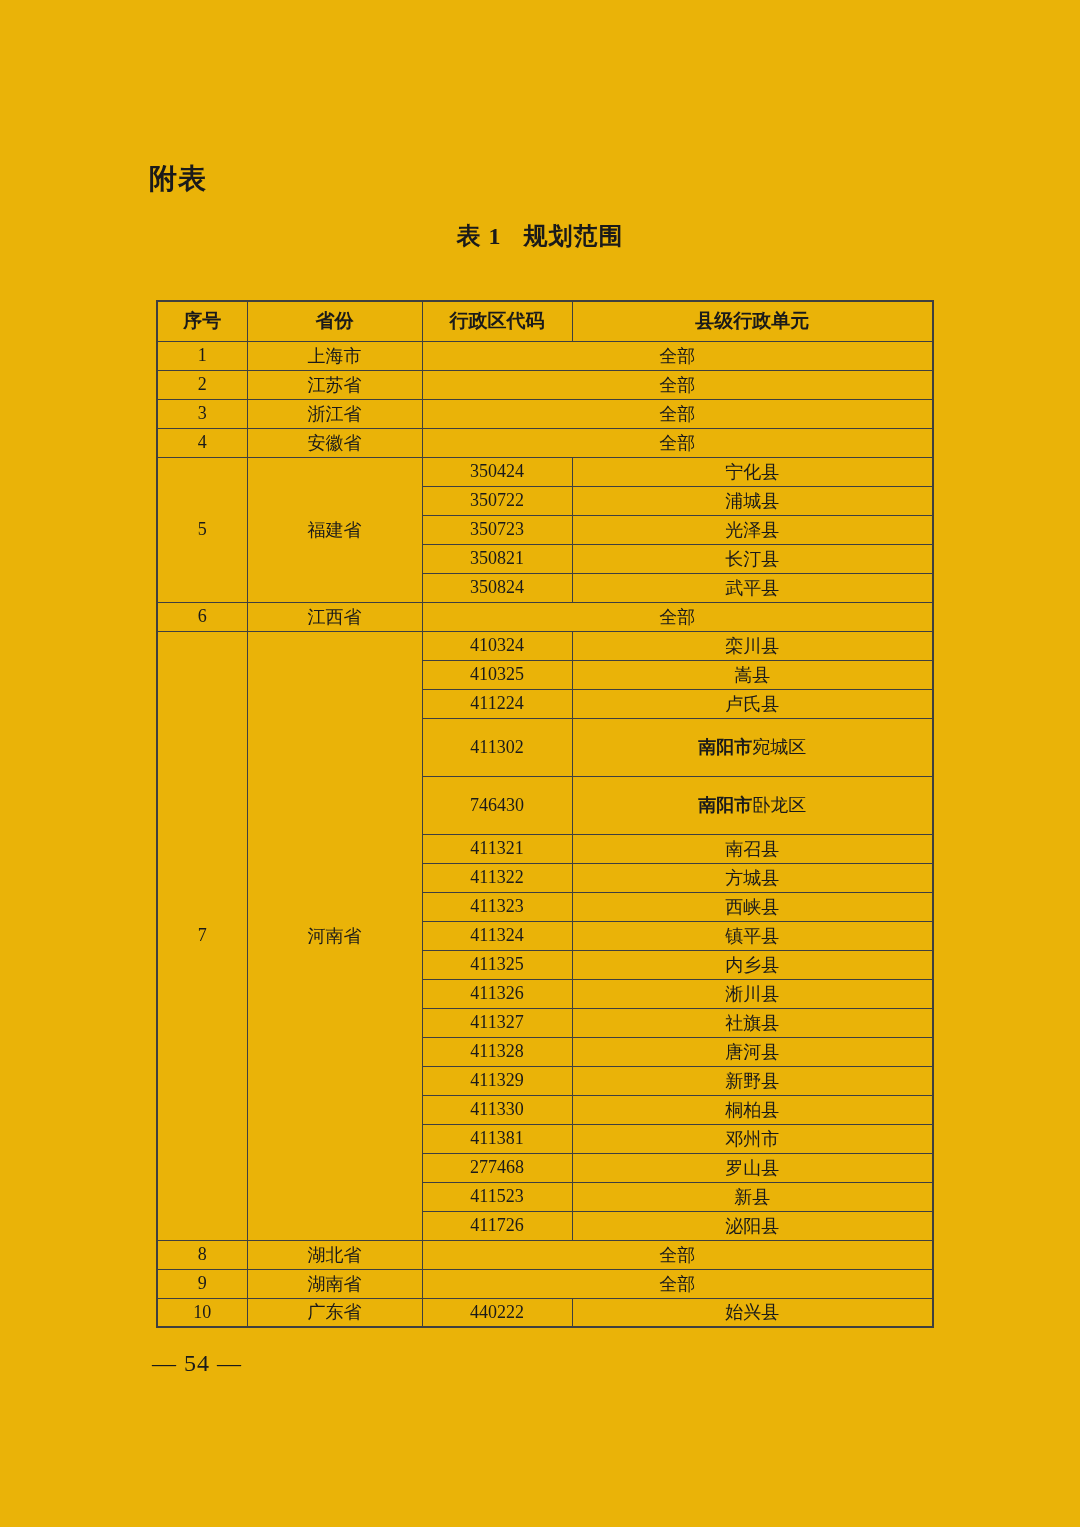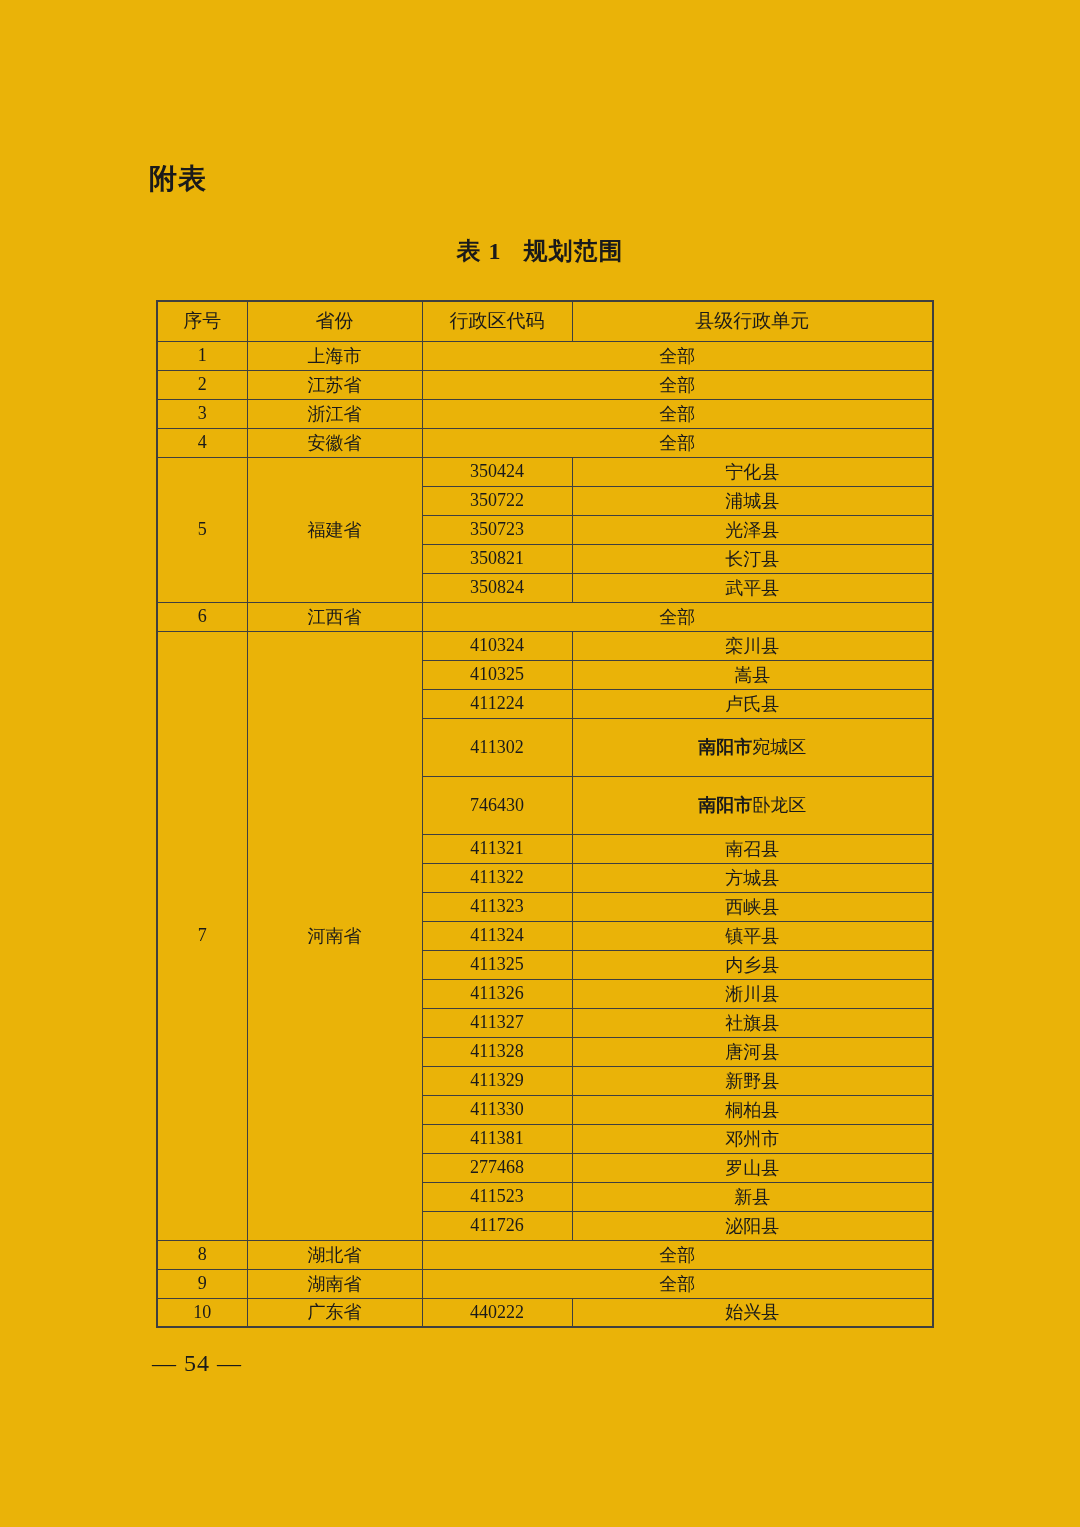--- a/index.html
+++ b/index.html
@@ -21,21 +21,21 @@
     position: absolute;
     left: 149px;
     top: 160px;
     font-family: "Liberation Sans", "DejaVu Sans", sans-serif;
     font-weight: bold;
     font-size: 28px;
     letter-spacing: 1px;
   }
   .table-title {
     position: absolute;
-    top: 235px;
+    top: 220px;
     left: 0;
     width: 1080px;
     text-align: center;
     font-family: "Liberation Sans", "DejaVu Sans", sans-serif;
     font-weight: bold;
     font-size: 24px;
     letter-spacing: 1px;
   }
   .table-title .title-num {
     font-family: "Liberation Serif", "DejaVu Serif", serif;
@@ -58,21 +58,21 @@
   table.plan th, table.plan td {
     border: 1px solid #3f3f3f;
     text-align: center;
     vertical-align: middle;
     overflow: hidden;
     white-space: nowrap;
   }
   table.plan th {
     height: 40px;
     font-size: 19px;
-    font-weight: 400;
+    font-weight: 700;
   }
   table.plan td {
     height: 29px;
     font-size: 18px;
     font-weight: normal;
   }
   table.plan tr.tall td { height: 58px; }
   .unit-prefix {
     font-family: "Liberation Sans", "DejaVu Sans", sans-serif;
     font-weight: bold;

